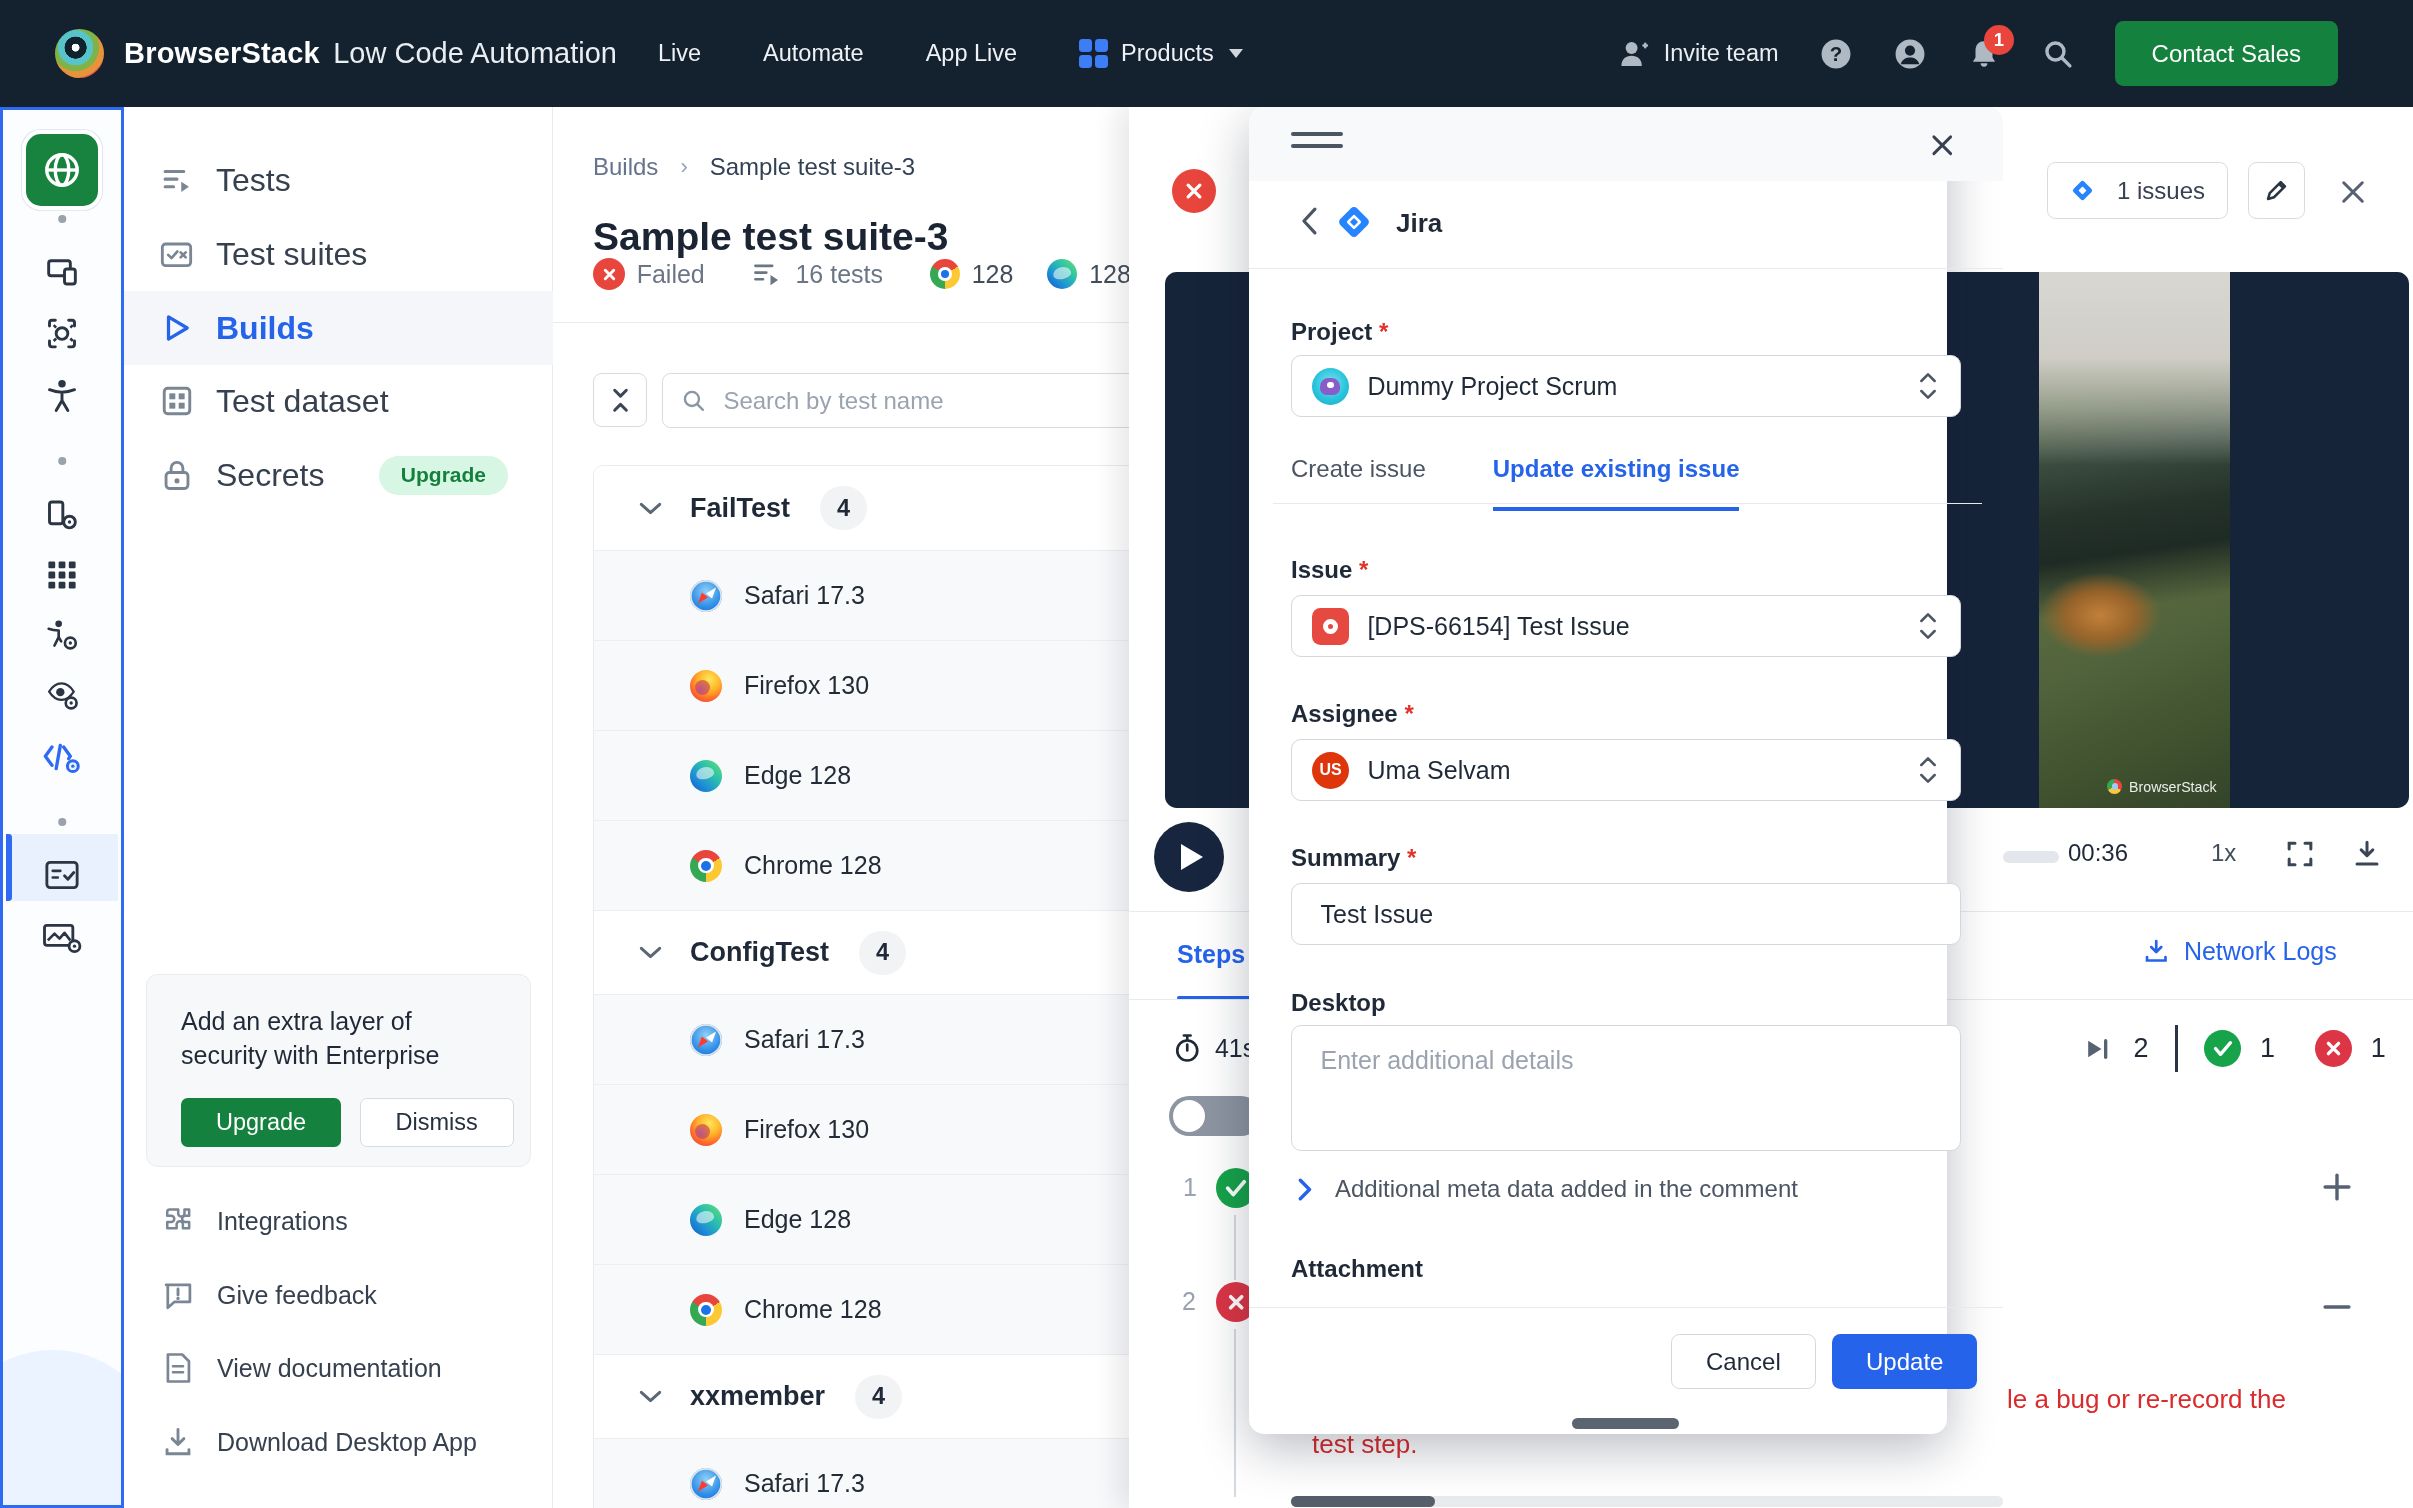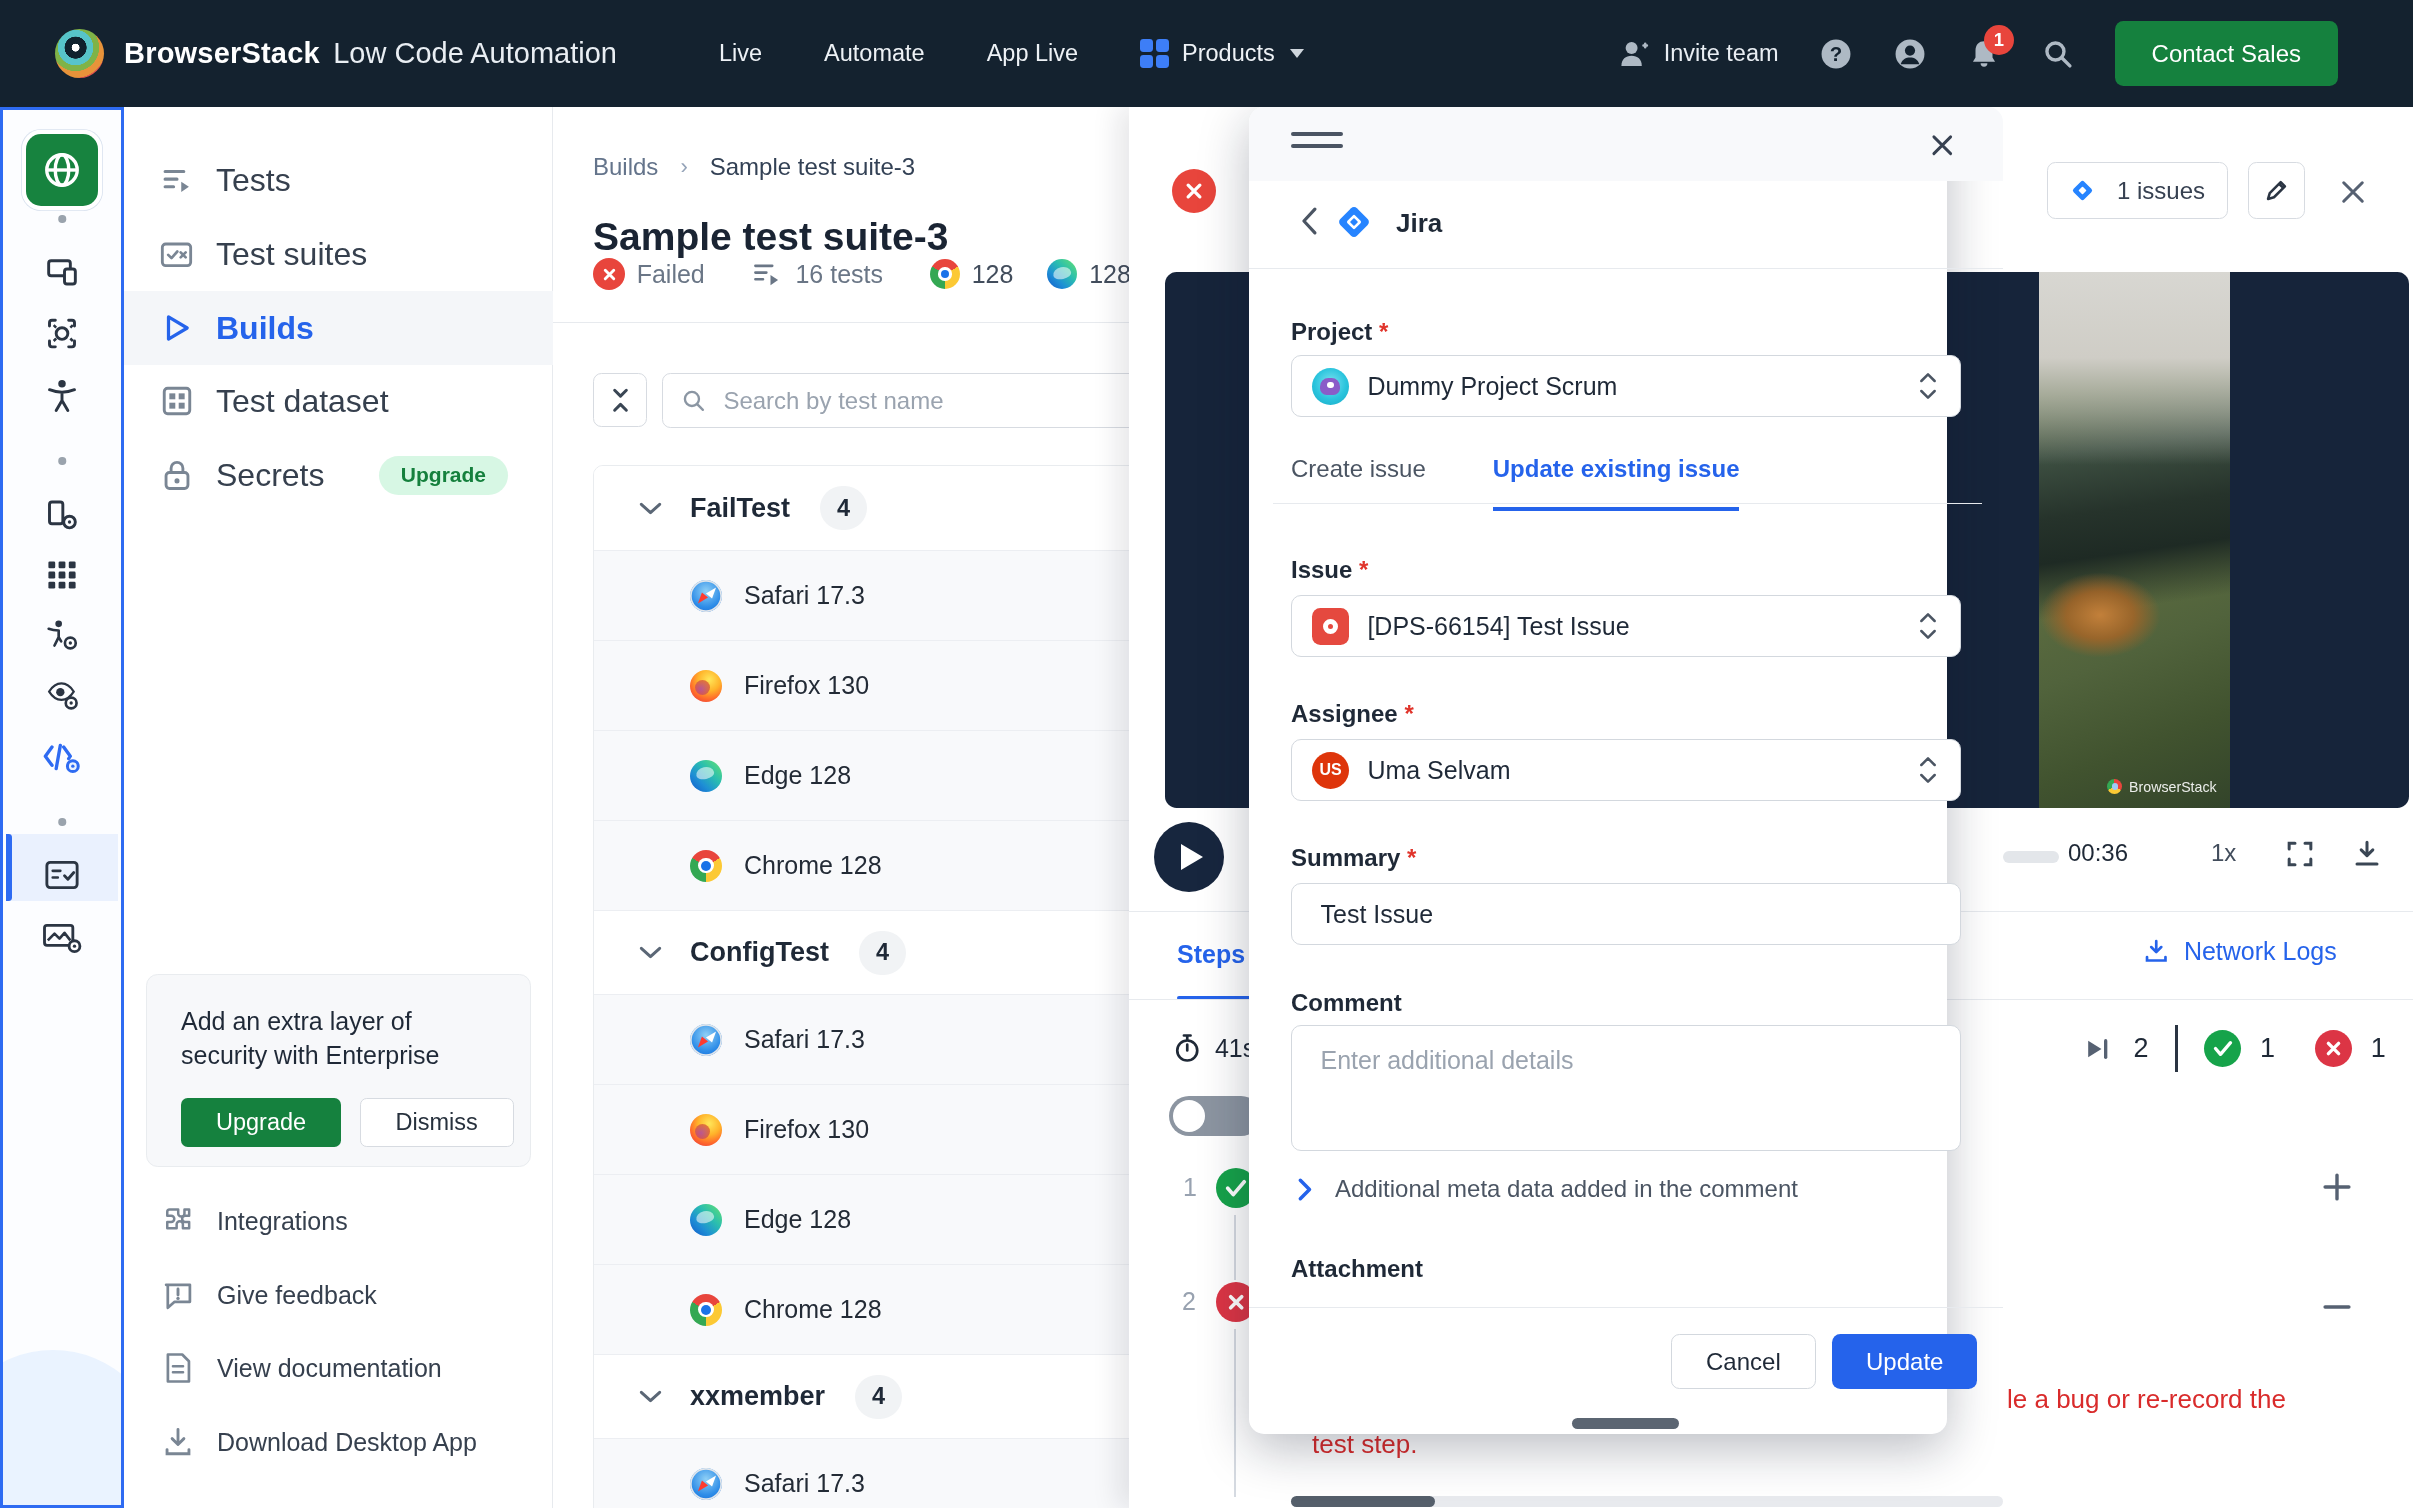--- a/index.html
+++ b/index.html
@@ -8,21 +8,21 @@
          font-family:"Liberation Sans","DejaVu Sans",sans-serif;background:#fff;}
   svg{display:block;}
 
   
   .topnav{position:absolute;left:0;top:0;width:2413px;height:107px;background:#14222F;
           display:flex;align-items:center;z-index:60;}
   .bs-logo{width:49px;height:49px;border-radius:50%;margin-left:55px;flex:0 0 auto;
      background:radial-gradient(circle at 42% 38%, #ffffff 0 9%, #10222e 10% 26%, #57c4c9 27% 42%, #7fb347 43% 56%, #e8933a 57% 72%, #e2574c 73% 86%, #f0a33f 87% 100%);}
   .brand{color:#fff;font-size:29px;font-weight:700;margin-left:20px;letter-spacing:0.2px;}
   .product{color:#e9eef3;font-size:29px;font-weight:400;margin-left:13.4px;}
-  .navlinks{display:flex;align-items:center;gap:62px;margin-left:102px;}
+  .navlinks{display:flex;align-items:center;gap:62px;margin-left:41px;}
   .navlink{color:#eef2f6;font-size:23.5px;cursor:pointer;}
   .products{display:flex;align-items:center;gap:13.4px;margin-left:62px;cursor:pointer;}
   .gridicon{width:28.5px;height:28.5px;display:grid;grid-template-columns:12.6px 12.6px;grid-template-rows:12.6px 12.6px;gap:3.4px;}
   .gridicon span{background:#3D7EF7;border-radius:3.4px;}
   .caret{width:0;height:0;border-left:7.5px solid transparent;border-right:7.5px solid transparent;border-top:9.2px solid #cfd6dd;margin-left:1.7px;}
   .nav-right{position:absolute;right:75px;top:0;height:107px;display:flex;align-items:center;gap:40px;}
   .invite{display:flex;align-items:center;gap:11.7px;color:#e9eef3;font-size:23.5px;cursor:pointer;}
   .nav-ic{width:34px;height:34px;position:relative;cursor:pointer;}
   .bell-badge{position:absolute;top:-11.7px;right:-13.4px;min-width:30px;height:30px;border-radius:15px;background:#E8453C;
       color:#fff;font-size:18.4px;font-weight:700;display:flex;align-items:center;justify-content:center;}
@@ -772,21 +772,21 @@
         <path d="M4 13l8-8 8 8M4 25l8 8 8-8" fill="none" stroke="#4B5563" stroke-width="3" stroke-linecap="round" stroke-linejoin="round"></path>
       </svg>
     </div>
 
     <div class="f-label" style="top:737px;">
       <span>Summary</span><span class="req">*</span>
     </div>
     <input class="txtinput" style="top: 776px;" value="Test Issue">
 
     <div class="f-label" style="top:882px;">
-      <span>Comment</span>
+      <span>Desktop</span>
     </div>
     <textarea class="txtarea" style="top: 918px;" placeholder="Enter additional details"></textarea>
 
     <div class="meta-row">
       <svg width="17" height="25" viewBox="0 0 20 30">
           <path d="M5 4l11 11L5 26" fill="none" stroke="#2563EB" stroke-width="4.2" stroke-linecap="round" stroke-linejoin="round"></path>
         </svg>
       <span class="mtxt">Additional meta data added in the comment</span>
     </div>
 

